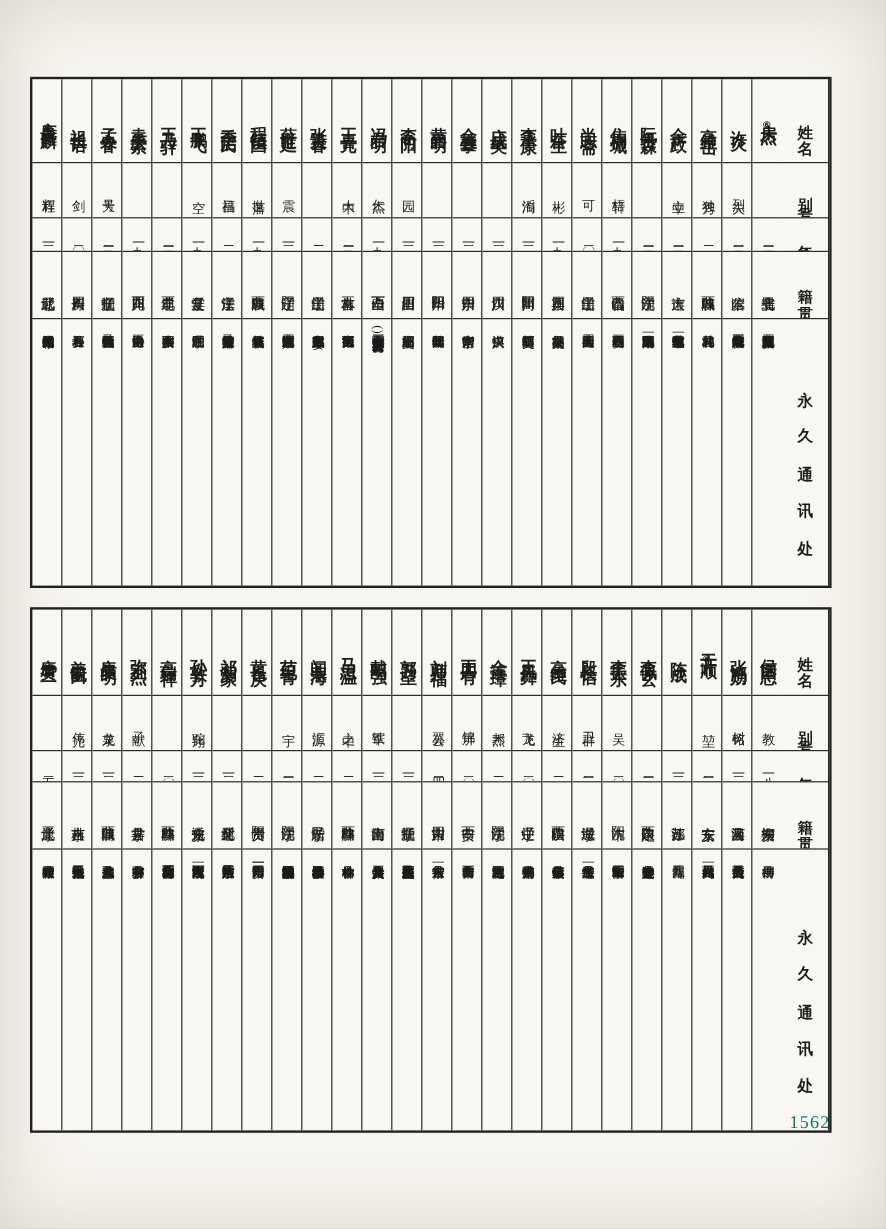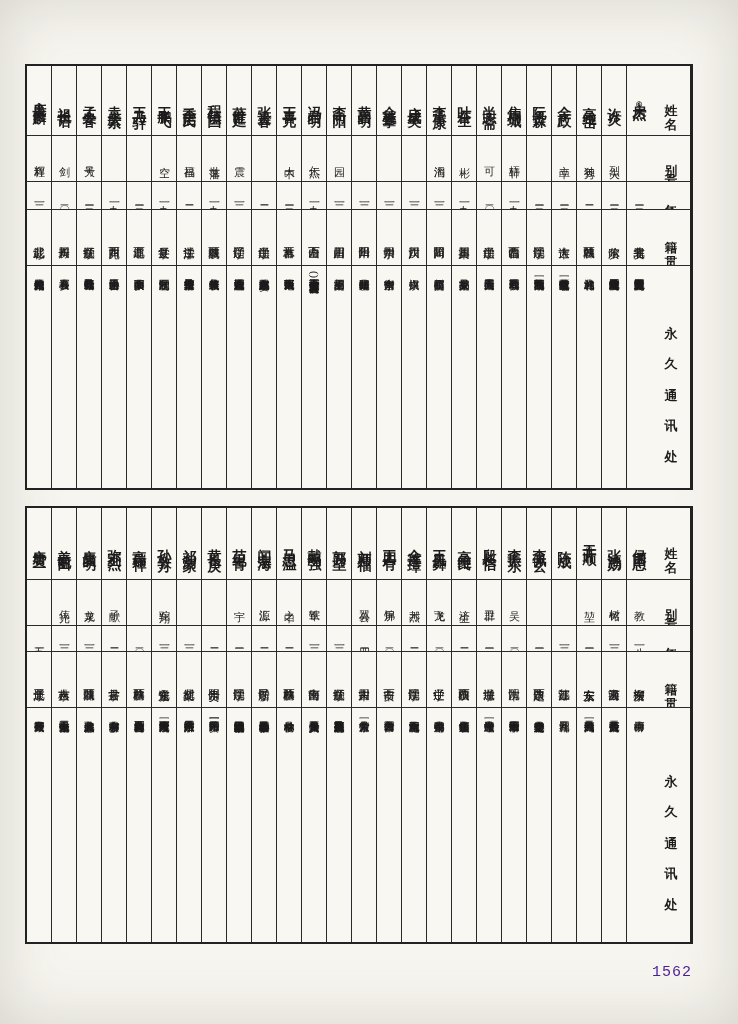--- a/index.html
+++ b/index.html
@@ -34,23 +34,23 @@
                justify-content:flex-start; padding-top:5px; border-bottom:none; }
   .header-col .cell { font-weight:bold; }
   .header-col .r-name    { font-size:13px; letter-spacing:1.0em; text-indent:1.0em; }
   .header-col .r-alias   { font-size:12.5px; font-weight:bold; letter-spacing:.7em; text-indent:.7em; }
   .header-col .r-age     { font-size:12.5px; letter-spacing:.15em; }
   .header-col .r-native  { font-size:12.5px; letter-spacing:1.1em; text-indent:1.1em; }
   .header-col .r-address { font-size:13px; letter-spacing:2.4em; text-indent:2.4em;
                            justify-content:center; padding-top:0; }
   .mark { font-size:7.5px; letter-spacing:0; margin-top:1px; }
   .page-number {
-    position:absolute; right:46px; top:964px;
-    font-size:15px; letter-spacing:1px; color:#4c1d95;
-    font-family:Liberation Mono, monospace;
+    position:absolute; right:46px; top:928px;
+    font-size:15px; letter-spacing:1px; color:#0f766e;
+    font-family:Liberation Serif, serif;
   }
 </style>
 </head>
 <body>
 
 <div class="page">
   <div class="vtable" id="table-0">
       <div class="col header-col">
         <div class="cell r-name">姓名</div>
         <div class="cell r-alias">别号</div>

